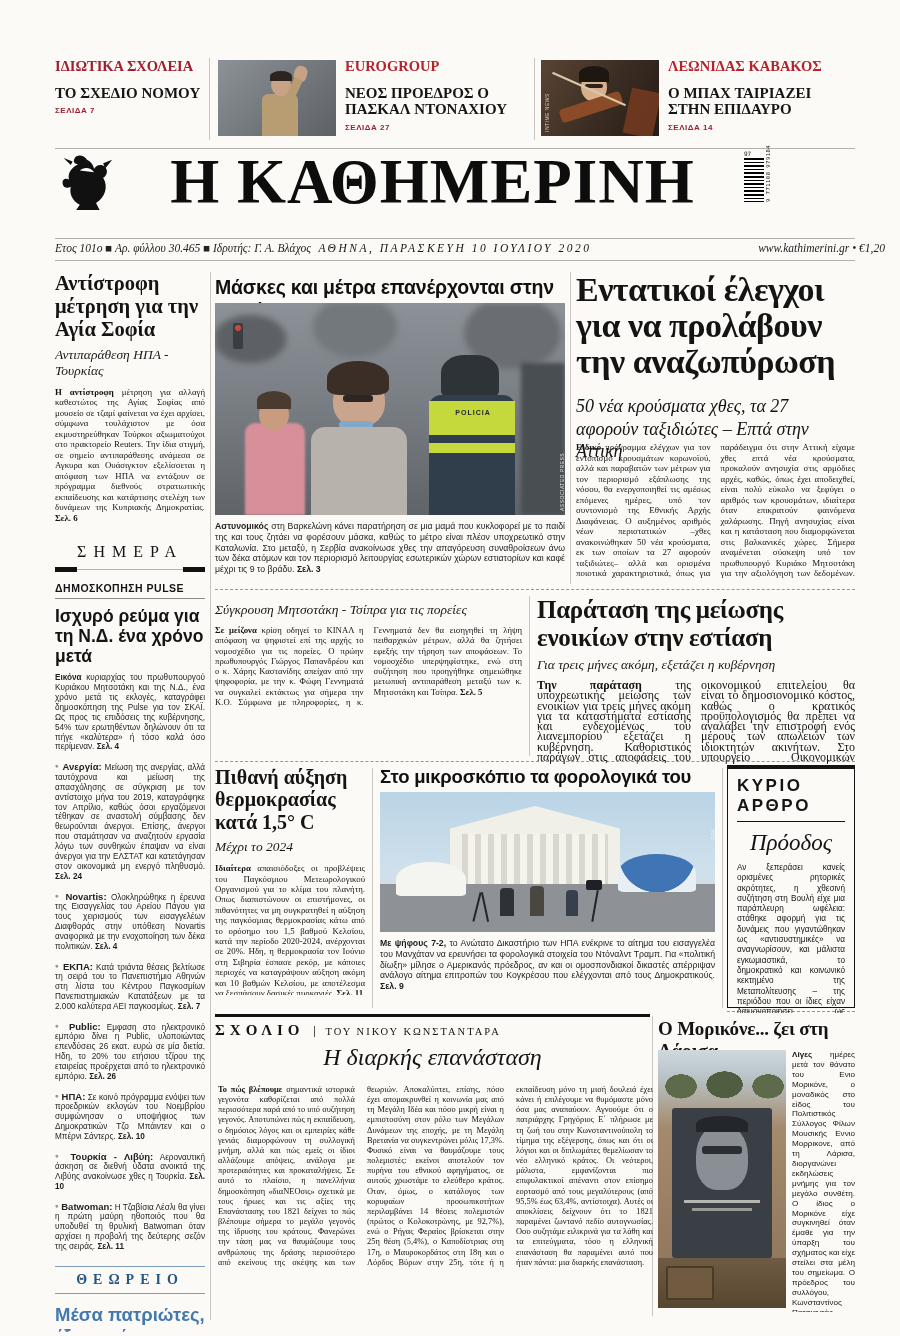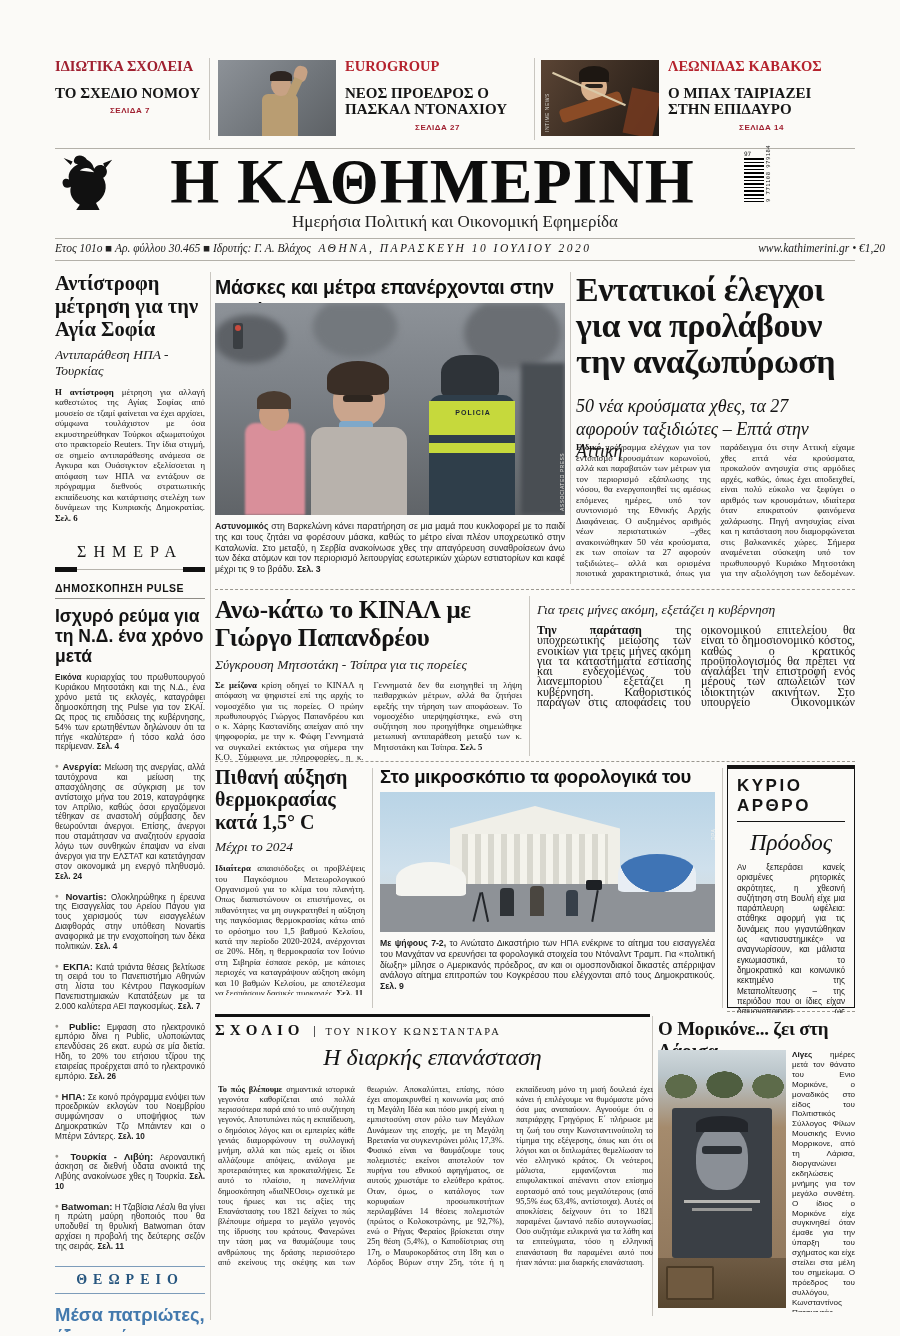--- a/index.html
+++ b/index.html
@@ -9,21 +9,21 @@
   .abs{position:absolute;}
   .jt{text-align:justify;}
   .vrule{position:absolute;width:1px;background:#c9c6c0;}
   .hrule{position:absolute;height:1px;background:#9b9891;}
   .dash{position:absolute;border-top:1px dashed #9a978f;height:0;}
   .pg{font-weight:bold;}
   .lead{font-weight:bold;}
   
   .promo-kicker{font-weight:bold;font-size:14.5px;line-height:1.15;color:#a02030;}
   .promo-title{font-weight:bold;font-size:15px;line-height:1.12;color:#151515;margin-top:10px;}
-  .promo-page{font-family:"Liberation Sans",sans-serif;font-weight:bold;font-size:8px;color:#a02030;margin-top:5px;letter-spacing:.5px;text-align:center;}
+  .promo-page{font-family:"Liberation Sans",sans-serif;font-weight:bold;font-size:8px;color:#a02030;margin-top:5px;letter-spacing:.5px;}
   .promo-photo{position:absolute;overflow:hidden;}
   
   .masthead-title{font-weight:bold;font-size:63px;letter-spacing:1px;color:#0d0d0d;white-space:nowrap;}
   .masthead-sub{font-size:17px;color:#222;}
   .dateline{font-style:italic;font-size:11.5px;color:#222;}
   .datecenter{font-style:italic;font-size:11.5px;letter-spacing:2.5px;}
   
   .headline-xl{font-weight:bold;font-size:34px;line-height:1.06;letter-spacing:-.5px;}
   .headline-l{font-weight:bold;font-size:25px;line-height:1.1;letter-spacing:-.3px;}
   .headline-m{font-weight:bold;font-size:20px;line-height:1.12;}
@@ -117,21 +117,20 @@
     <div class="promo-page">ΣΕΛΙΔΑ 14</div>
   </div>
 
   <div class="hrule" style="left:55px;top:148px;width:800px;background:#b3b0a9;"></div>
 
   <svg class="abs" style="left:60px;top:152px;" width="54" height="64" viewBox="0 0 60 70">
     <path d="M30 8 C26 2 18 2 16 7 C14 11 17 13 20 13 C14 16 8 22 10 30 C6 28 2 30 3 35 C4 40 9 40 12 38 C10 46 14 54 22 58 L18 64 L44 64 L40 56 C50 50 54 38 48 28 C52 26 54 20 50 16 C46 12 40 14 38 18 C36 12 34 10 30 8 Z M22 20 C26 16 34 16 38 22" fill="#111"></path>
     <path d="M14 10 L4 6 L12 14 Z M48 12 L58 8 L50 18 Z" fill="#111"></path>
   </svg>
   <div class="abs masthead-title" style="left:120px;top:146px;width:625px;text-align:center;">Η ΚΑΘΗΜΕΡΙΝΗ</div>
-  <div class="abs masthead-sub" style="left:55px;top:212px;width:800px;text-align:center;">Ημερήσια Πολιτική και Οικονομική Εφημερίδα</div>
 
   <div class="barcode">
     <div class="top">97</div>
     <div class="bars"></div>
     <div class="num">9 771108 979184</div>
   </div>
 
   <div class="hrule" style="left:55px;top:238px;width:800px;background:#b3b0a9;"></div>
   <div class="abs dateline" style="left:55px;top:242px;width:300px;">Ετος 101ο ■ Αρ. φύλλου 30.465 ■ Ιδρυτής: Γ. Α. Βλάχος</div>
   <div class="abs datecenter" style="left:300px;top:242px;width:310px;text-align:center;">ΑΘΗΝΑ, ΠΑΡΑΣΚΕΥΗ 10 ΙΟΥΛΙΟΥ 2020</div>
@@ -220,28 +219,28 @@
     <span>στη Βαρκελώνη κάνει παρατήρηση σε μια μαμά που κυκλοφορεί με το παιδί της και τους ζητάει να φορέσουν μάσκα, καθώς το μέτρο είναι πλέον υποχρεωτικό στην Καταλωνία. Στο μεταξύ, η Σερβία ανακοίνωσε χθες την απαγόρευση συναθροίσεων άνω των δέκα ατόμων και τον περιορισμό λειτουργίας εσωτερικών χώρων εστιατορίων και καφέ μέχρι τις 9 το βράδυ.</span>
     <b class="pg">Σελ. 3</b></p>
 
   <div class="abs headline-xl" style="left:576px;top:272px;width:282px;">Εντατικοί έλεγχοι για να προλάβουν την αναζωπύρωση</div>
   <div class="abs deck" style="left:576px;top:385px;width:278px;">50 νέα κρούσματα χθες, τα 27 αφορούν ταξιδιώτες – Επτά στην Αττική</div>
   <p class="abs body-cols2 jt" style="left:576px;top:442px;width:279px;height:142px;margin:0;"><b class="lead">Ειδικό</b>
     <span>πρόγραμμα ελέγχων για τον εντοπισμό κρουσμάτων κορωνοϊού, αλλά και παραβατών των μέτρων για τον περιορισμό εξάπλωσης της νόσου, θα ενεργοποιηθεί τις αμέσως επόμενες ημέρες, υπό τον συντονισμό της Εθνικής Αρχής Διαφάνειας. Ο αυξημένος αριθμός νέων περιστατικών –χθες ανακοινώθηκαν 50 νέα κρούσματα, εκ των οποίων τα 27 αφορούν ταξιδιώτες– αλλά και ορισμένα ποιοτικά χαρακτηριστικά, όπως για παράδειγμα ότι στην Αττική είχαμε χθες επτά νέα κρούσματα, προκαλούν ανησυχία στις αρμόδιες αρχές, καθώς, όπως έχει αποδειχθεί, είναι πολύ εύκολο να ξεφύγει ο αριθμός των κρουσμάτων, ιδιαίτερα όταν επικρατούν φαινόμενα χαλάρωσης. Πηγή ανησυχίας είναι και η κατάσταση που διαμορφώνεται στις βαλκανικές χώρες. Σήμερα αναμένεται σύσκεψη υπό τον πρωθυπουργό Κυριάκο Μητσοτάκη για την αξιολόγηση των δεδομένων. Από την κυβέρνηση διαμηνύουν ότι το ενδεχόμενο λήψης αυστηρότερων μέτρων είναι ανοικτό.</span>
     </p>
 
   <div class="abs" style="left:215px;top:596px;width:307px;">
-    <div class="headline-l">Ανω-κάτω το ΚΙΝΑΛ με Γιώργο Παπανδρέου</div>
     <div class="subdeck">Σύγκρουση Μητσοτάκη - Τσίπρα για τις πορείες</div>
     <p class="body-cols2 jt" style="margin:7px 0 0 0;height:88px;font-size:8.7px;line-height:10.3px;"><b class="lead">Σε μείζονα</b>
       <span>κρίση οδηγεί το ΚΙΝΑΛ η απόφαση να ψηφιστεί επί της αρχής το νομοσχέδιο για τις πορείες. Ο πρώην πρωθυπουργός Γιώργος Παπανδρέου και ο κ. Χάρης Καστανίδης απείχαν από την ψηφοφορία, με την κ. Φώφη Γεννηματά να συγκαλεί εκτάκτως για σήμερα την Κ.Ο. Σύμφωνα με πληροφορίες, η κ. Γεννηματά δεν θα εισηγηθεί τη λήψη πειθαρχικών μέτρων, αλλά θα ζητήσει εφεξής την τήρηση των αποφάσεων. Το νομοσχέδιο υπερψηφίστηκε, ενώ στη συζήτηση που προηγήθηκε σημειώθηκε μετωπική αντιπαράθεση μεταξύ των κ. Μητσοτάκη και Τσίπρα.</span>
       <b class="pg">Σελ. 5</b></p>
   </div>
 
   <div class="abs" style="left:537px;top:596px;width:318px;">
+    <div class="headline-l">Παράταση της μείωσης ενοικίων στην εστίαση</div>
     <div class="subdeck">Για τρεις μήνες ακόμη, εξετάζει η κυβέρνηση</div>
     <p class="body-cols2 jt" style="margin:7px 0 0 0;height:88px;font-size:12px;line-height:10.3px;"><b class="lead">Την παράταση</b>
       <span>της υποχρεωτικής μείωσης των ενοικίων για τρεις μήνες ακόμη για τα καταστήματα εστίασης και ενδεχομένως του λιανεμπορίου εξετάζει η κυβέρνηση. Καθοριστικός παράγων στις αποφάσεις του οικονομικού επιτελείου θα είναι το δημοσιονομικό κόστος, καθώς ο κρατικός προϋπολογισμός θα πρέπει να αναλάβει την επιστροφή ενός μέρους των απωλειών των ιδιοκτητών ακινήτων. Στο υπουργείο Οικονομικών εκτιμούν πως πλέον η αποζημίωση θα πρέπει να είναι μεγαλύτερη, αφού η υποχρεωτική μείωση των ενοικίων θα ισχύσει συνολικά για έξι μήνες.</span>
       <b class="pg">Σελ. 23</b></p>
   </div>
 
   <div class="abs" style="left:215px;top:766px;width:150px;">
     <div class="headline-m" style="font-size:20px;">Πιθανή αύξηση θερμοκρασίας κατά 1,5° C</div>
     <div class="subdeck">Μέχρι το 2024</div>
     <p class="body-1col jt" style="margin:8px 0 0 0;font-size:8.8px;line-height:10.4px;height:132px;"><b class="lead">Ιδιαίτερα</b>

